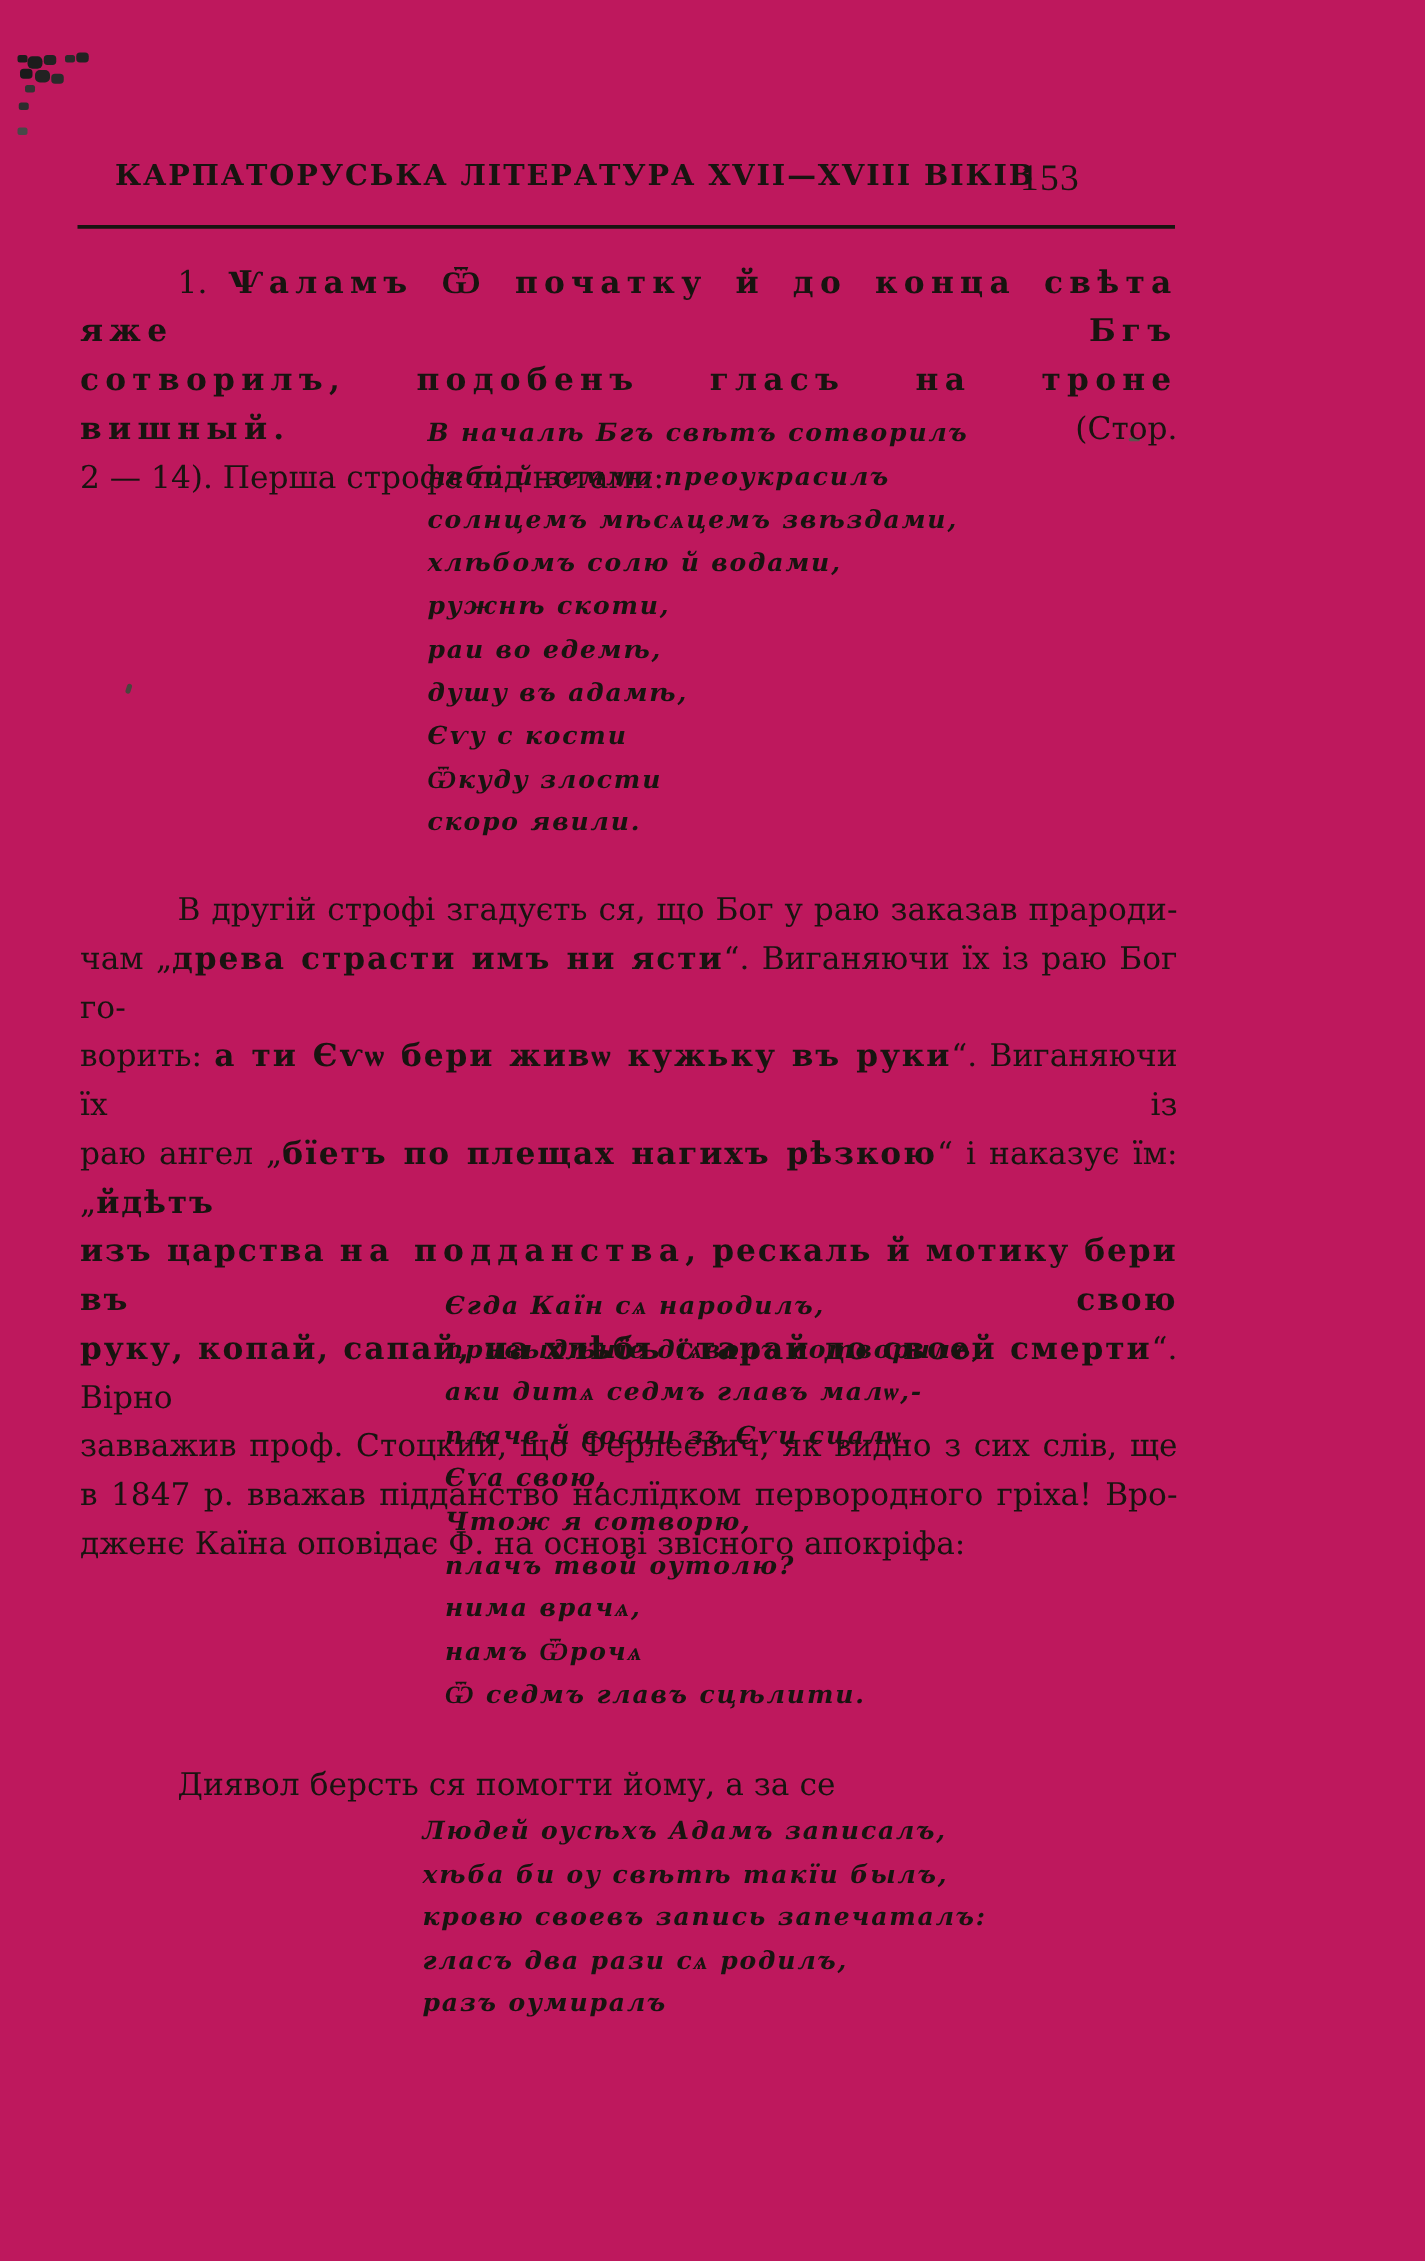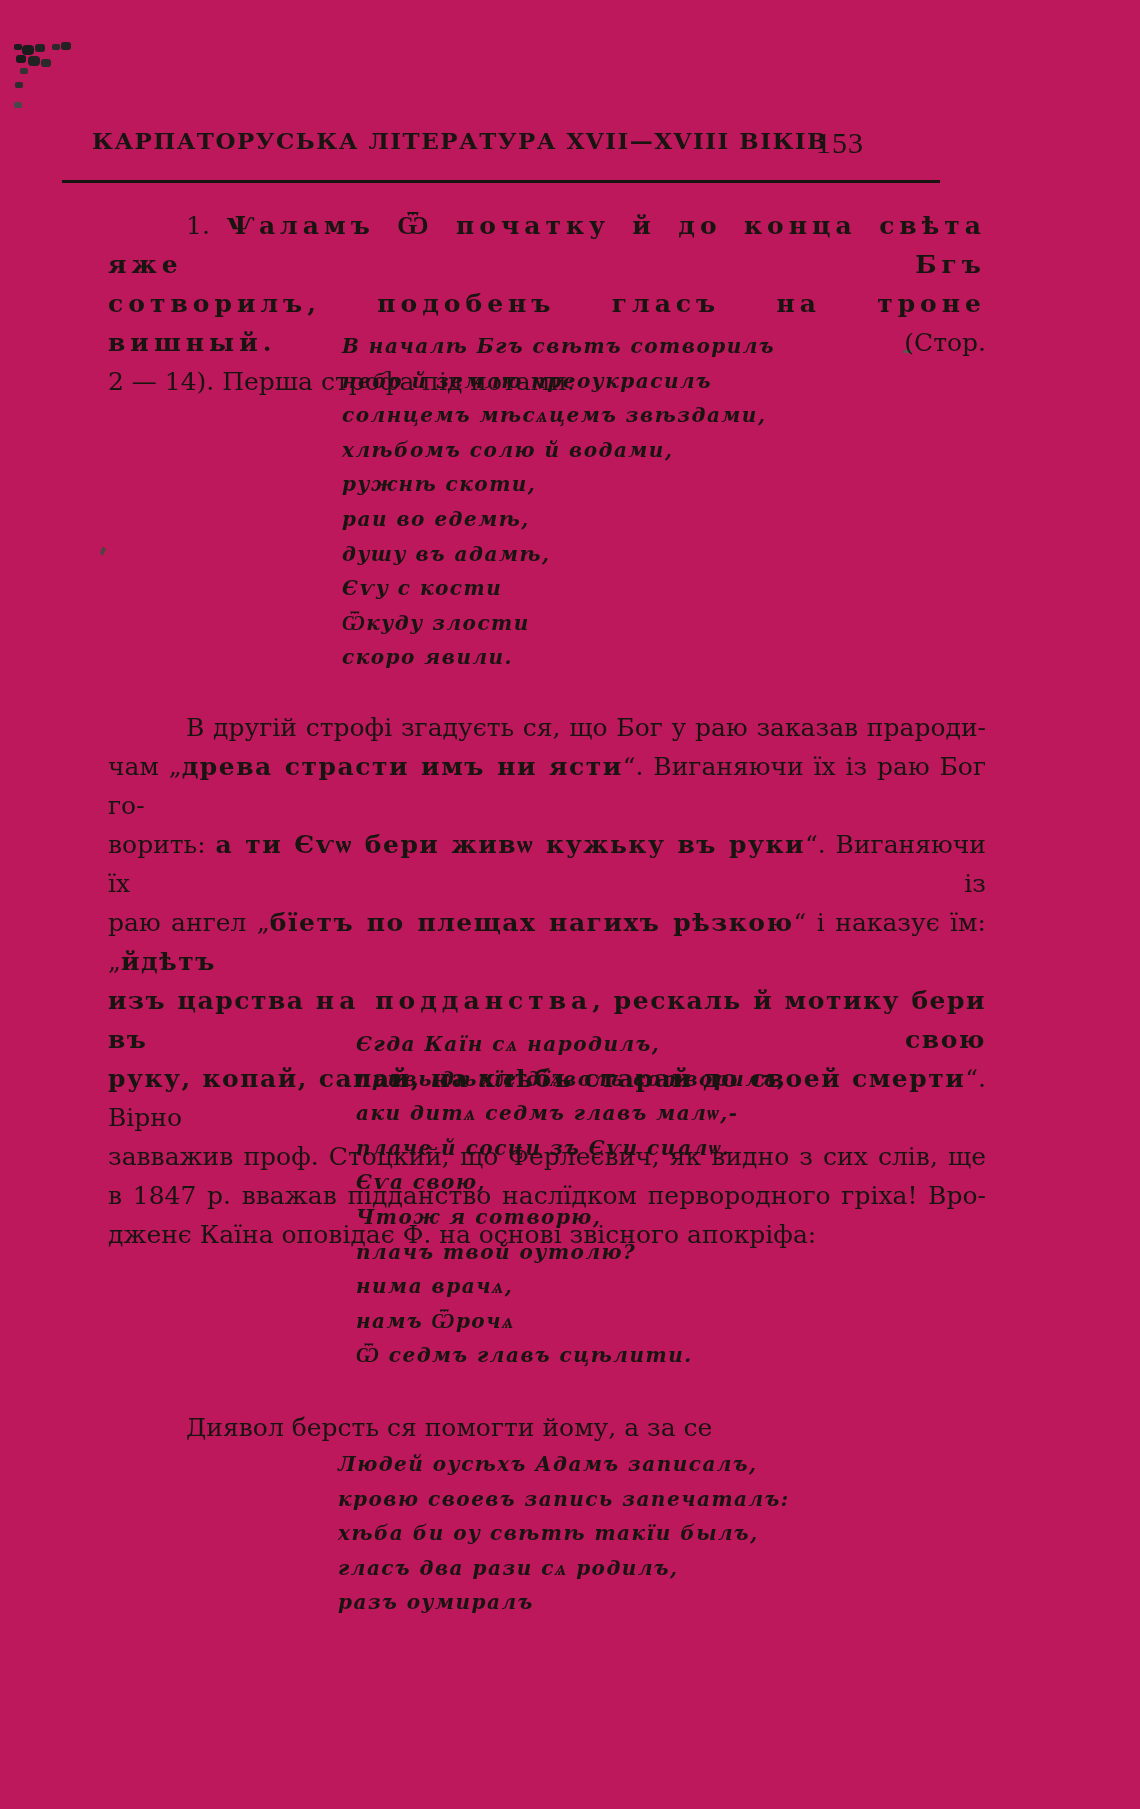--- a/index.html
+++ b/index.html
@@ -22,21 +22,21 @@
     position:absolute;top:126px;left:816px;
     font-size:30px;letter-spacing:1px;font-family:Liberation Serif, serif;
   }
   .hdr-rule{
     position:absolute;top:180px;left:62px;width:878px;height:3px;
     background:#181410;
   }
   
   .para{
     position:absolute;left:64px;width:878px;
-    font-size:25px;line-height:39px;margin-left:44px;
+    font-size:25px;line-height:39px;
   }
   .poem{
     position:absolute;
     font-size:20px;line-height:34.6px;
     font-weight:bold;letter-spacing:1.5px;
     white-space:nowrap;
     font-style:italic;
   }
   .b-para1{top:206px;}
   .b-poem1{top:329px;left:342px;}
@@ -125,19 +125,19 @@
       <div class="line">намъ Ѿрочѧ</div>
       <div class="line">Ѿ седмъ главъ сцѣлити.</div>
     </div>
 
   <div class="para b-interlude">
       <div class="line indent"><span class="ro">Диявол берсть ся помогти йому, а за се</span></div>
     </div>
 
   <div class="poem b-poem3">
       <div class="line">Людей оусѣхъ Адамъ записалъ,</div>
+      <div class="line">хѣба би оу свѣтѣ такїи былъ,</div>
       <div class="line">кровю своевъ запись запечаталъ:</div>
-      <div class="line">хѣба би оу свѣтѣ такїи былъ,</div>
       <div class="line">гласъ два рази сѧ родилъ,</div>
       <div class="line">разъ оумиралъ</div>
     </div>
 
 </div>
 
 </body></html>

